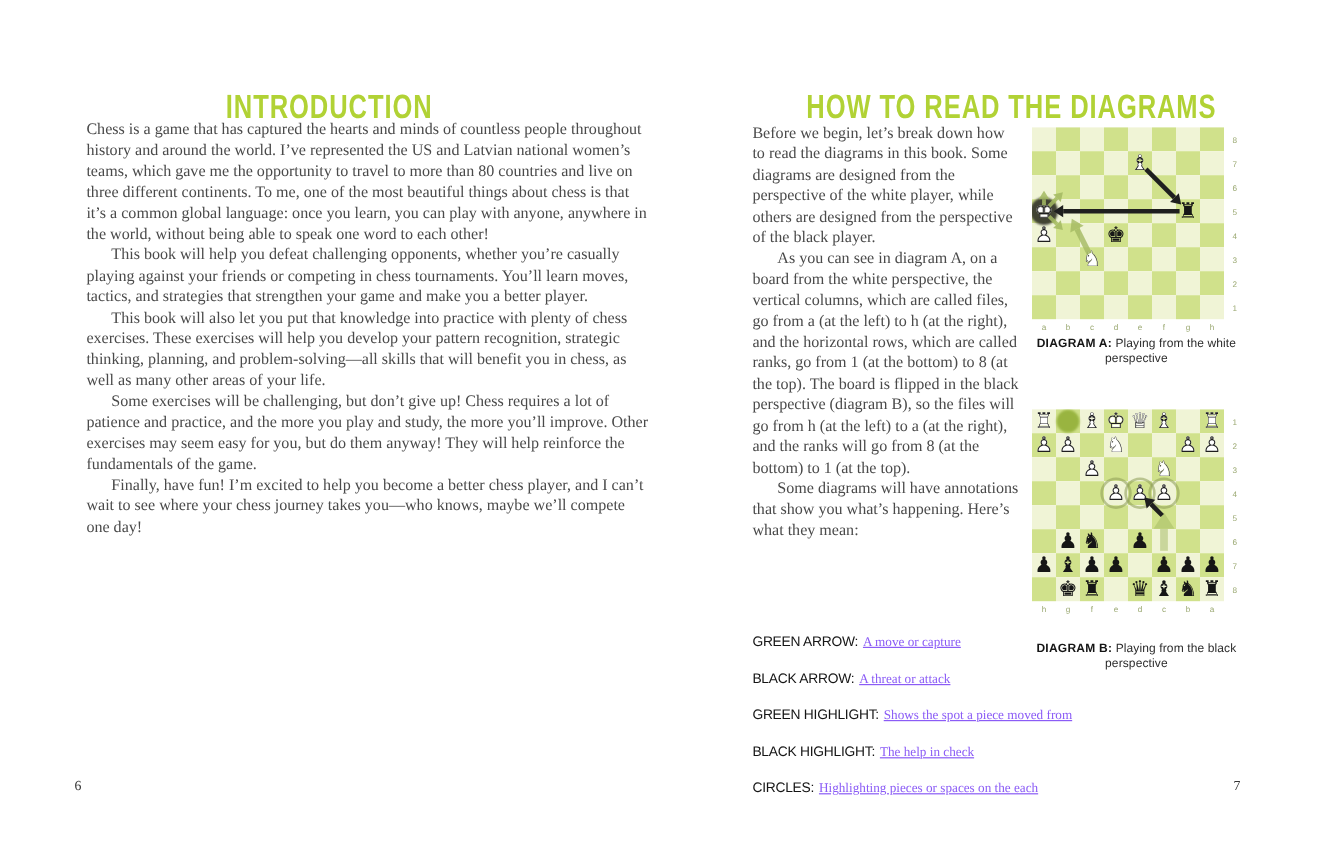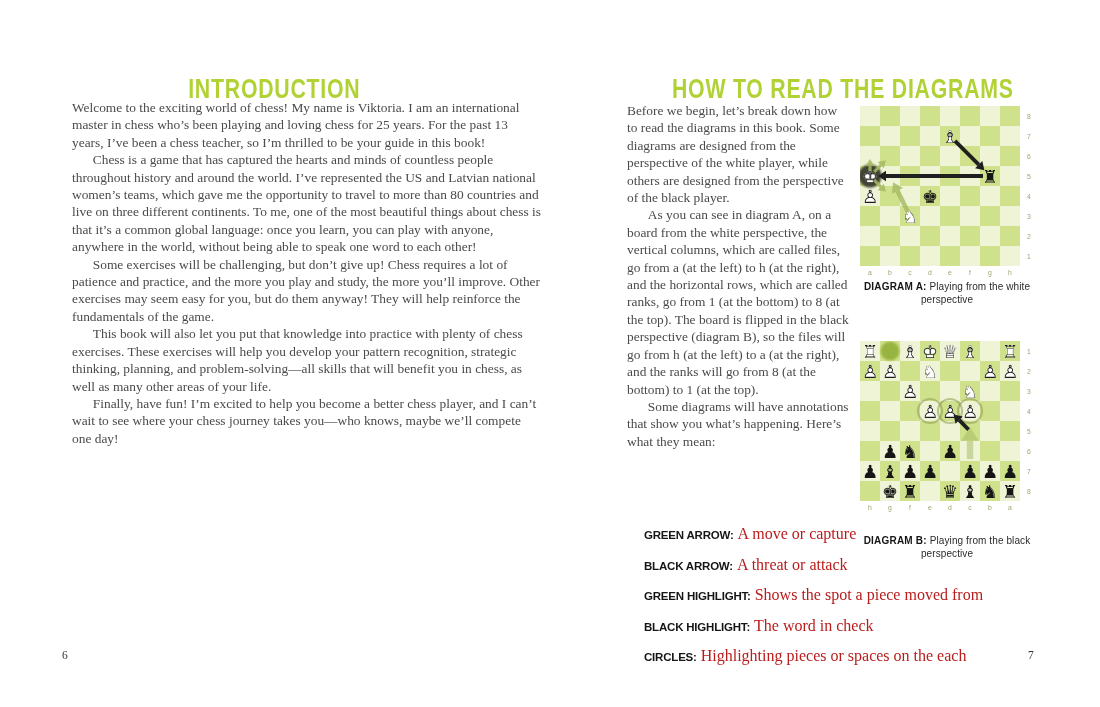--- a/index.html
+++ b/index.html
@@ -16,64 +16,64 @@
   #left-col{position:absolute;left:72px;top:99px;width:470px;}
   #right-col{position:absolute;left:627px;top:102px;width:223px;}
 
   .badge{display:inline-block;font-family:"Liberation Sans",sans-serif;font-weight:700;font-size:11.5px;
     line-height:14px;min-width:8px;padding:1px 5px 0;text-align:center;border-radius:1px;text-indent:0;}
   .badge-white{background:var(--badge1,#aecb44);color:#ffffff;}
   .badge-black{background:var(--badge2,#cbdf70);color:#1c1c1c;}
 
   #legend{position:absolute;left:627px;top:525px;width:340px;}
   .legend-row{margin-bottom:12.5px;white-space:nowrap;}
-  .legend-label{font-family:"Liberation Sans",sans-serif;font-weight:700;font-size:11.5px;color:#151515;letter-spacing:-0.2px;margin-left:17px;}
-  .legend-text{font-size:16px;color:#b91c1c;}
+  .legend-label{font-family:"Liberation Sans",sans-serif;font-weight:400;font-size:11.5px;color:#151515;letter-spacing:-0.2px;}
+  .legend-text{font-size:11px;color:#8b5cf6;text-decoration:underline;}
 
   .board-svg{position:absolute;}
   #board-a{left:860px;top:106px;}
   #board-b{left:860px;top:341px;}
   .diagram-caption{position:absolute;left:850px;width:194px;text-align:center;
     font-family:"Liberation Sans",sans-serif;font-size:10px;line-height:12.5px;color:#2b2b2b;letter-spacing:0.1px;}
   #caption-a{top:281px;}
   #caption-b{top:512px;margin-top:23px;}
   .cap-label{font-weight:700;font-size:10px;letter-spacing:0.2px;color:#151515;}
 
   .page-num{position:absolute;top:649px;font-size:11.5px;color:#333333;font-family:"Liberation Serif",serif;}
   #page-num-left{left:62px;}
   #page-num-right{left:1028px;}
 </style>
 </head>
 <body>
 
 <h1 class="page-title" id="title-left"><span class="squeeze">INTRODUCTION</span></h1>
 
 <div class="body-col" id="left-col">
-  <p>Welcome to the exciting world of chess! My name is Viktoria. I am an international master in chess who’s been playing and loving chess for 25 years. For the past 13 years, I’ve been a chess teacher, so I’m thrilled to be your guide in this book!</p>
   <p>Chess is a game that has captured the hearts and minds of countless people throughout history and around the world. I’ve represented the US and Latvian national women’s teams, which gave me the opportunity to travel to more than 80 countries and live on three different continents. To me, one of the most beautiful things about chess is that it’s a common global language: once you learn, you can play with anyone, anywhere in the world, without being able to speak one word to each other!</p>
+  <p>This book will help you defeat challenging opponents, whether you’re casually playing against your friends or competing in chess tournaments. You’ll learn moves, tactics, and strategies that strengthen your game and make you a better player.</p>
+  <p>This book will also let you put that knowledge into practice with plenty of chess exercises. These exercises will help you develop your pattern recognition, strategic thinking, planning, and problem-solving—all skills that will benefit you in chess, as well as many other areas of your life.</p>
   <p>Some exercises will be challenging, but don’t give up! Chess requires a lot of patience and practice, and the more you play and study, the more you’ll improve. Other exercises may seem easy for you, but do them anyway! They will help reinforce the fundamentals of the game.</p>
-  <p>This book will also let you put that knowledge into practice with plenty of chess exercises. These exercises will help you develop your pattern recognition, strategic thinking, planning, and problem-solving—all skills that will benefit you in chess, as well as many other areas of your life.</p>
   <p>Finally, have fun! I’m excited to help you become a better chess player, and I can’t wait to see where your chess journey takes you—who knows, maybe we’ll compete one day!</p>
 </div>
 
 <div class="page-num" id="page-num-left">6</div>
 
 <h1 class="page-title" id="title-right"><span class="squeeze">HOW TO READ THE DIAGRAMS</span></h1>
 
 <div class="body-col" id="right-col">
   <p>Before we begin, let’s break down how to read the diagrams in this book. Some diagrams are designed from the perspective of the white player, while others are designed from the perspective of the black player.</p>
   <p>As you can see in diagram A, on a board from the white perspective, the vertical columns, which are called files, go from a (at the left) to h (at the right), and the horizontal rows, which are called ranks, go from 1 (at the bottom) to 8 (at the top). The board is flipped in the black perspective (diagram B), so the files will go from h (at the left) to a (at the right), and the ranks will go from 8 (at the bottom) to 1 (at the top).</p>
   <p>Some diagrams will have annotations that show you what’s happening. Here’s what they mean:</p>
 </div>
 
 <div id="legend">
   <div class="legend-row"><span class="legend-label">GREEN ARROW:</span> <span class="legend-text">A move or capture</span></div>
   <div class="legend-row"><span class="legend-label">BLACK ARROW:</span> <span class="legend-text">A threat or attack</span></div>
   <div class="legend-row"><span class="legend-label">GREEN HIGHLIGHT:</span> <span class="legend-text">Shows the spot a piece moved from</span></div>
-  <div class="legend-row"><span class="legend-label">BLACK HIGHLIGHT:</span> <span class="legend-text">The word in check</span></div>
+  <div class="legend-row"><span class="legend-label">BLACK HIGHLIGHT:</span> <span class="legend-text">The help in check</span></div>
   <div class="legend-row"><span class="legend-label">CIRCLES:</span> <span class="legend-text">Highlighting pieces or spaces on the each</span></div>
 </div>
 
 <svg id="board-a" class="board-svg" width="174" height="174" viewBox="0 0 174 174">
     <defs>
       <filter id="board-a-blur" x="-50%" y="-50%" width="200%" height="200%">
         <feGaussianBlur stdDeviation="1.1"></feGaussianBlur>
       </filter>
     </defs>
     <rect x="0" y="0" width="20" height="20" fill="#f0f4d6"></rect>

